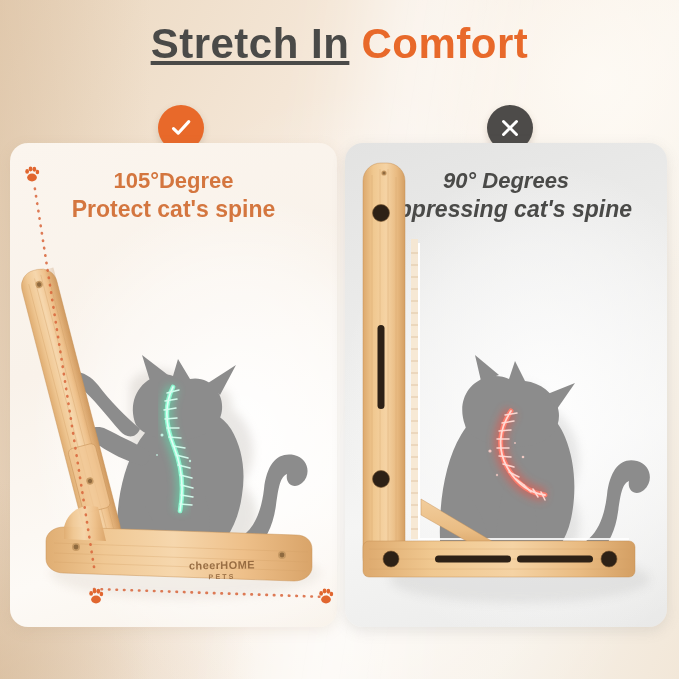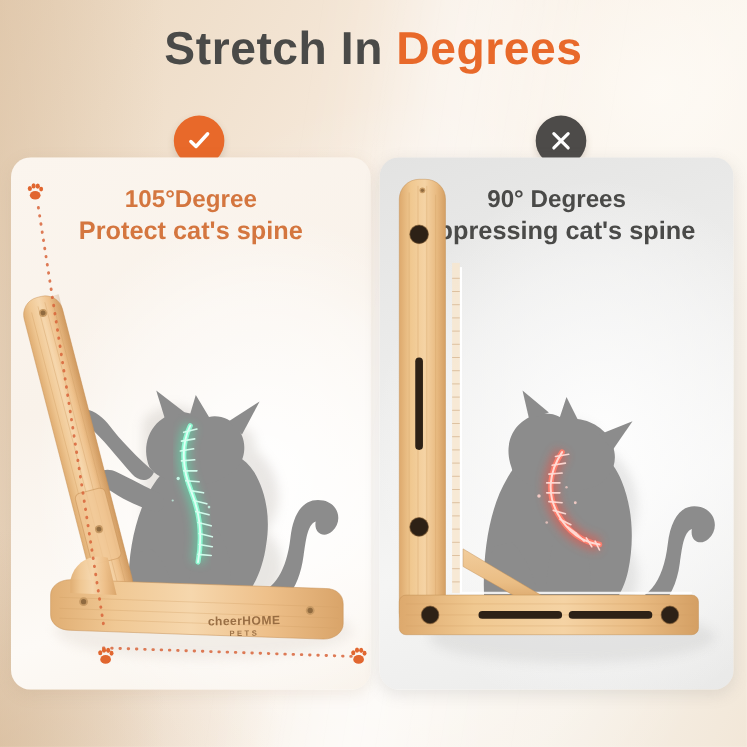--- a/index.html
+++ b/index.html
@@ -49,21 +49,21 @@
   .title {
     position: absolute;
     left: 0; right: 0;
     top: 20px;
     text-align: center;
     font-size: 42px;
     font-weight: bold;
     letter-spacing: 0.5px;
     white-space: nowrap;
   }
-  .title .t-dark { color: #4a4a48; }
+  .title .t-dark { color: #4a4a48; text-decoration: underline; }
   .title .t-accent { color: #e8692a; }
 
   
   .badge {
     position: absolute;
     width: 46px;
     height: 46px;
     border-radius: 50%;
     display: flex;
     align-items: center;
@@ -102,21 +102,21 @@
   .card-caption {
     position: absolute;
     left: 0; right: 0;
     top: 24px;
     text-align: center;
     line-height: 1.28;
     font-weight: bold;
     white-space: nowrap;
   }
   #caption-good { color: #d4763f; font-size: 21px; }
-  #caption-bad  { color: #4a4a48; font-size: 21px; }
+  #caption-bad  { color: #4a4a48; font-size: 21px; font-style: italic; }
   .caption-l1 { display:block; font-size: 22px; }
   .caption-l2 { display:block; font-size: 23px; }
 
   .scene { position: absolute; left:0; top:0; width:100%; height:100%; }
   .scene svg { display:block; width: 100%; height: 100%; }
 
   
   .brand-wrap {
     position: absolute;
     text-align: center;
@@ -148,21 +148,21 @@
 <body>
 
 <div id="stage">
 
   <div class="corner-shade-tl"></div>
   <div class="corner-shade-bl"></div>
   <div class="light-sweep"></div>
 
   <div class="title">
     <span class="t-dark">Stretch In</span>
-    <span class="t-accent">Degrees</span>
+    <span class="t-accent">Comfort</span>
   </div>
 
   <div class="badge" id="badge-good">
     <svg width="26" height="26" viewBox="0 0 26 26">
       <path d="M5.5 13.6 L10.2 18.2 L20.8 6.6" fill="none" stroke="#ffffff" stroke-width="3.1" stroke-linecap="round" stroke-linejoin="round"></path>
     </svg>
   </div>
 
   <div class="badge" id="badge-bad">
     <svg width="24" height="24" viewBox="0 0 24 24">

